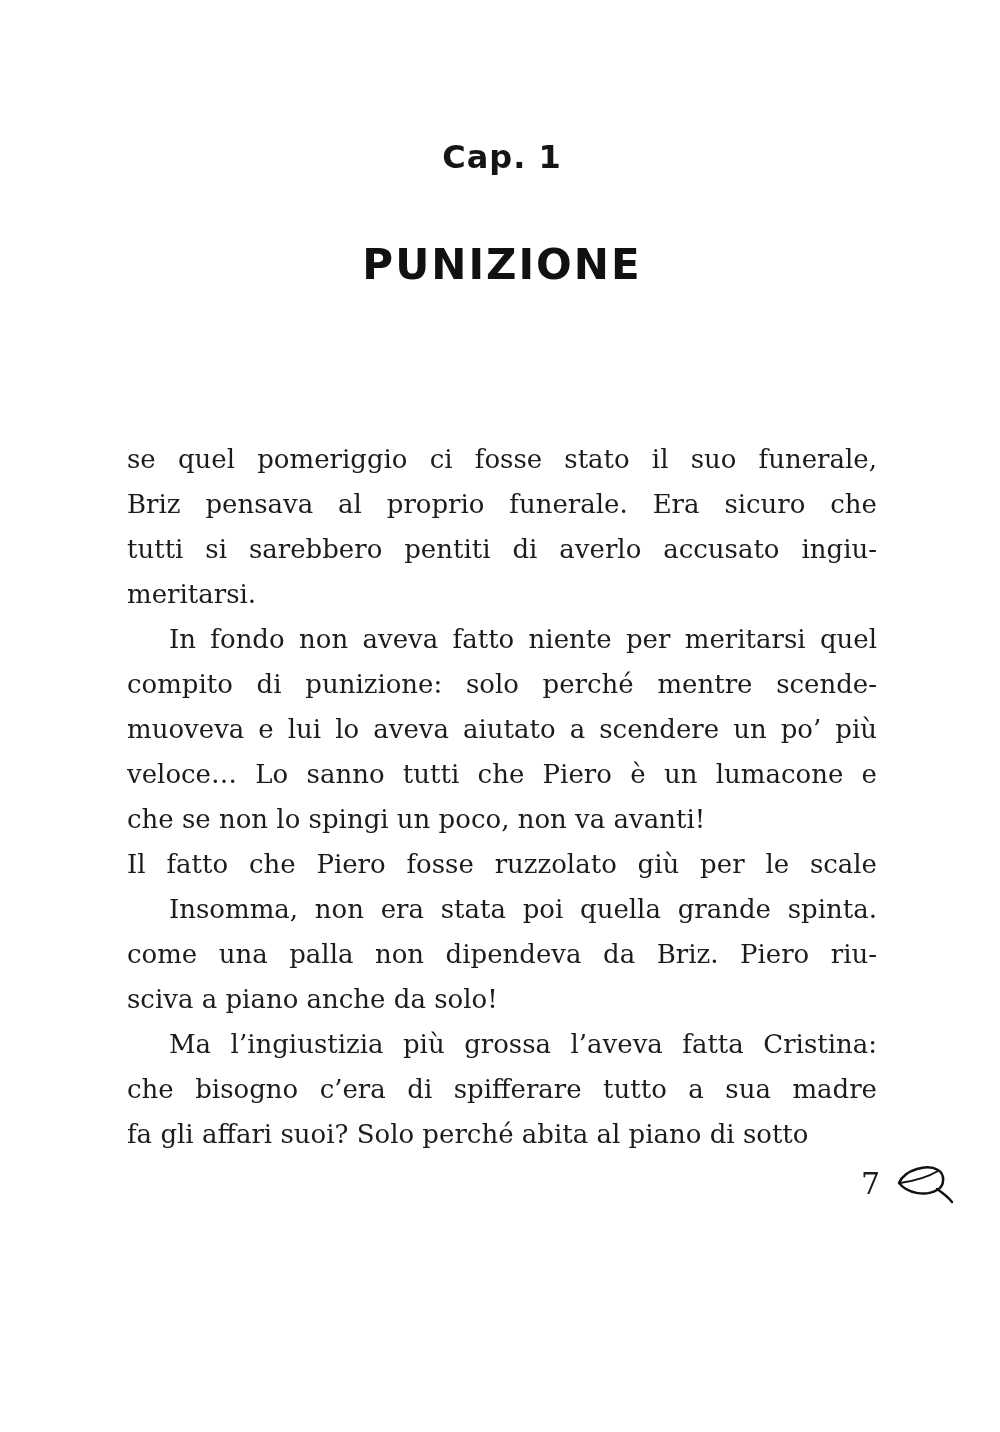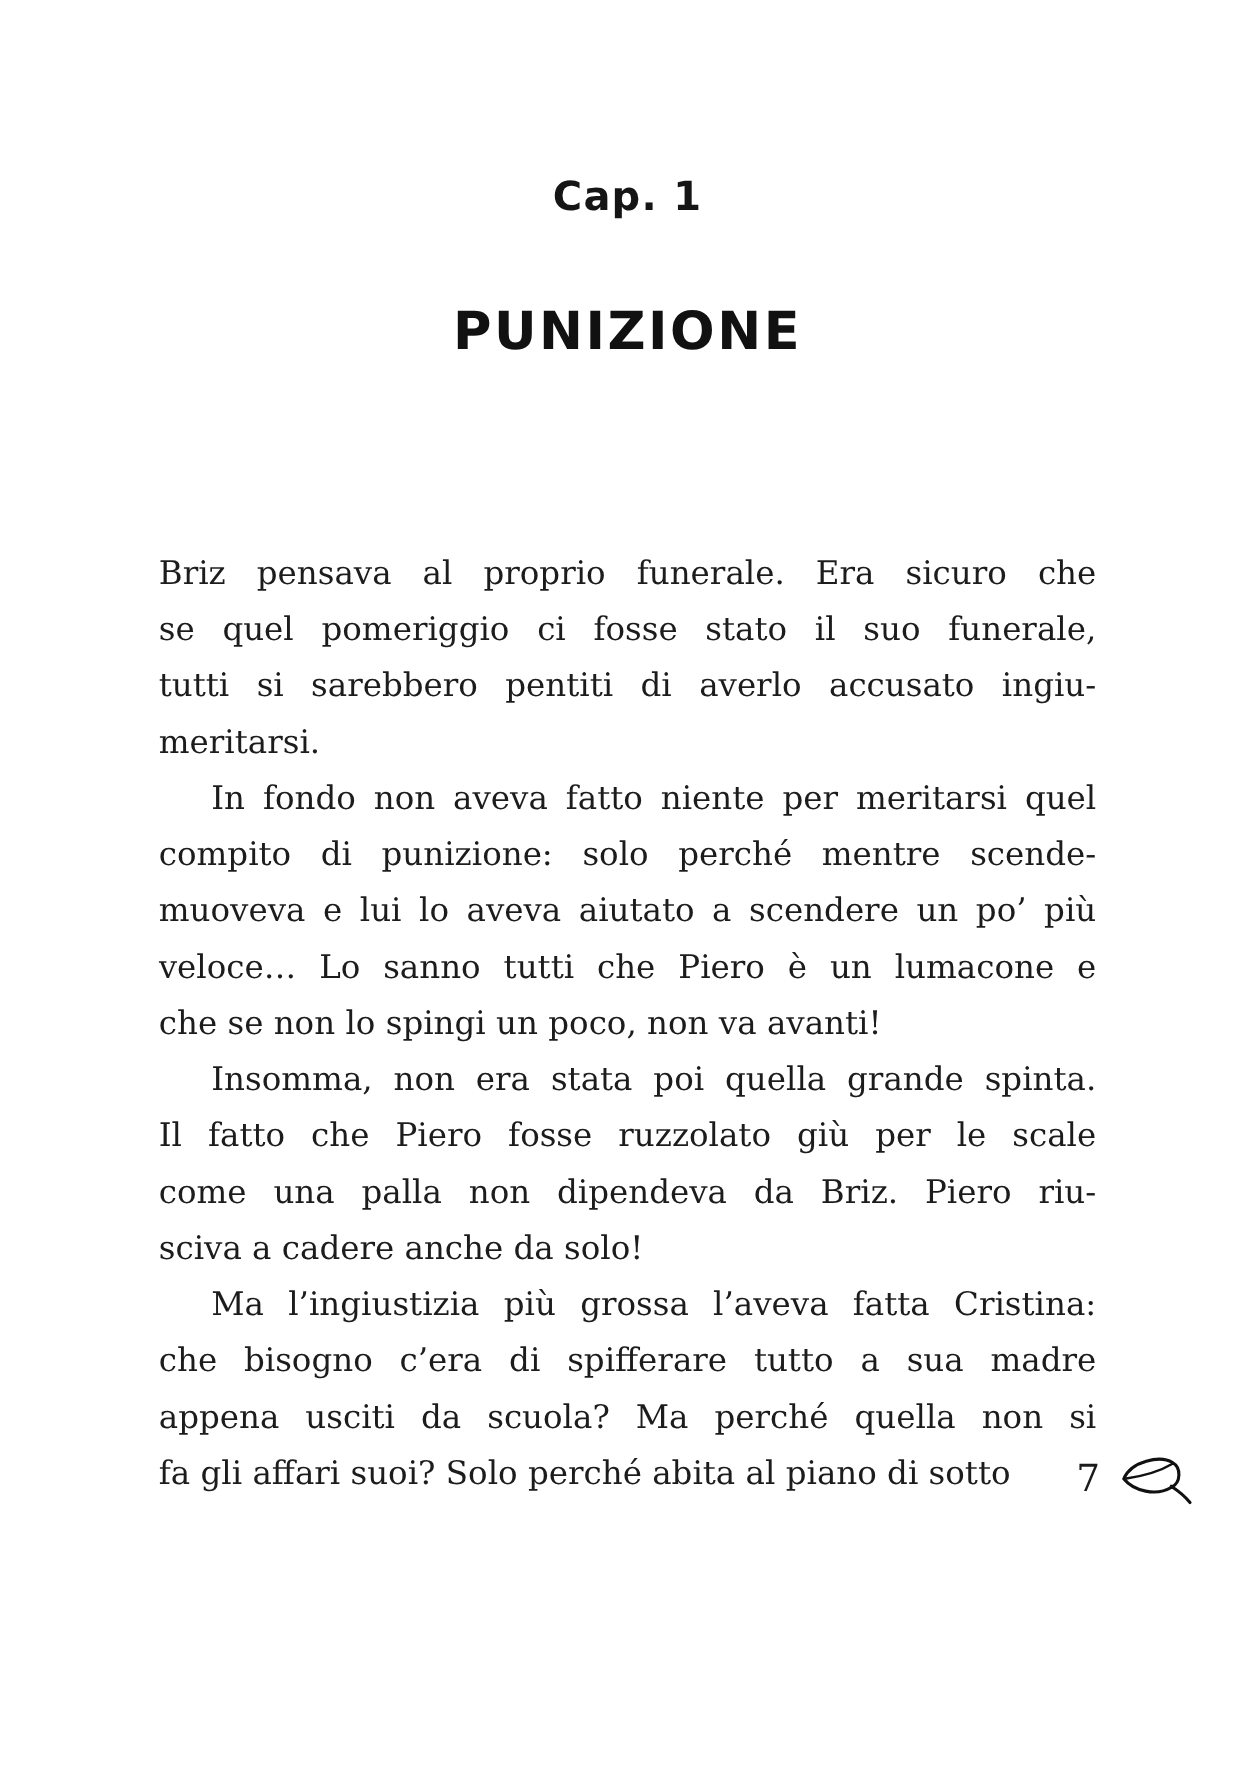--- a/index.html
+++ b/index.html
@@ -82,42 +82,41 @@
 </style>
 </head>
 <body>
 
 <div class="page">
   <div class="content">
     <div class="chapter-label">Cap. 1</div>
     <div class="title">PUNIZIONE</div>
     <div class="body-text" id="body-text">
         <div class="paragraph">
+          <div class="line">se quel pomeriggio ci fosse stato il suo funerale,</div>
           <div class="line">Briz pensava al proprio funerale. Era sicuro che</div>
-          <div class="line">se quel pomeriggio ci fosse stato il suo funerale,</div>
           <div class="line">tutti si sarebbero pentiti di averlo accusato ingiu-</div>
           <div class="line last">meritarsi.</div>
         </div>
         <div class="paragraph">
           <div class="line indent">In fondo non aveva fatto niente per meritarsi quel</div>
           <div class="line">compito di punizione: solo perché mentre scende-</div>
           <div class="line">muoveva e lui lo aveva aiutato a scendere un po’ più</div>
           <div class="line">veloce… Lo sanno tutti che Piero è un lumacone e</div>
           <div class="line last">che se non lo spingi un poco, non va avanti!</div>
         </div>
         <div class="paragraph">
+          <div class="line">Il fatto che Piero fosse ruzzolato giù per le scale</div>
           <div class="line indent">Insomma, non era stata poi quella grande spinta.</div>
-          <div class="line">Il fatto che Piero fosse ruzzolato giù per le scale</div>
           <div class="line">come una palla non dipendeva da Briz. Piero riu-</div>
-          <div class="line last">sciva a cadere anche da solo!</div>
+          <div class="line last">sciva a piano anche da solo!</div>
         </div>
         <div class="paragraph">
           <div class="line indent">Ma l’ingiustizia più grossa l’aveva fatta Cristina:</div>
           <div class="line">che bisogno c’era di spifferare tutto a sua madre</div>
-          <div class="line">appena usciti da scuola? Ma perché quella non si</div>
           <div class="line last">fa gli affari suoi? Solo perché abita al piano di sotto</div>
         </div>
       </div>
   </div>
 
   <div class="footer">
     <span class="page-number">7</span>
     <span class="leaf">
       <svg width="58" height="42" viewBox="0 0 58 42" aria-hidden="true">
         <path d="M3 21 C9 7, 32 2, 42 8 C49 12, 49 24, 41 28 C29 35, 11 31, 3 21 Z" fill="none" stroke="#111111" stroke-width="2.5" stroke-linejoin="round"></path>

